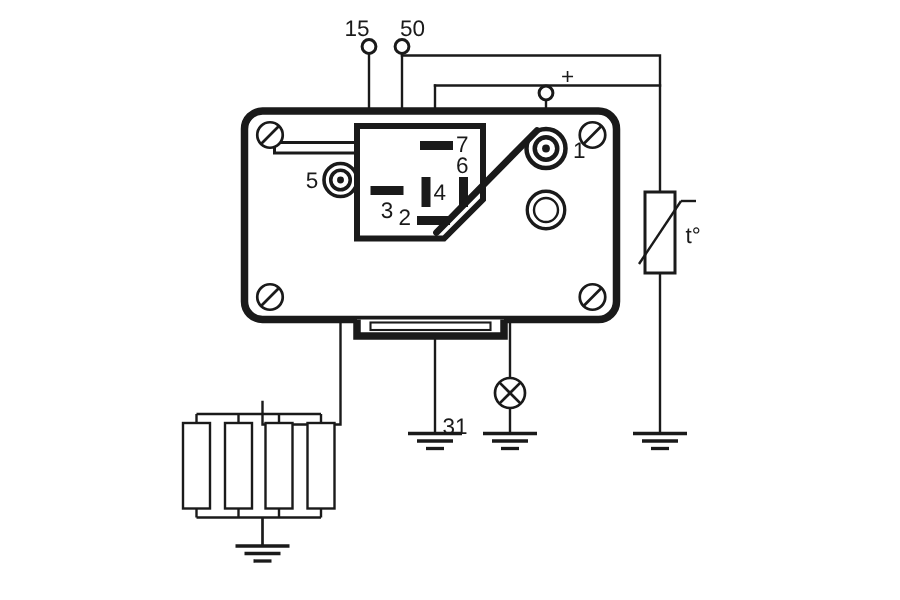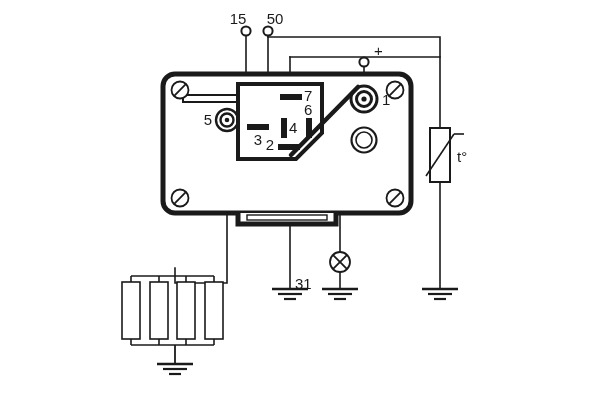--- a/index.html
+++ b/index.html
@@ -7,20 +7,21 @@
     padding: 0;
     background: #ffffff;
   }
   #canvas {
     position: relative;
     width: 600px;
     height: 400px;
     background: #ffffff;
     font-family: "Liberation Sans", sans-serif;
     overflow: hidden;
+    border-radius: 22px;
   }
   svg { display: block; }
   text { font-family: "Liberation Sans", sans-serif; fill: #1a1a1a; }
 </style>
 </head>
 <body>
 
 <div id="canvas">
   <svg width="600" height="400" viewBox="0 0 600 400">
 

